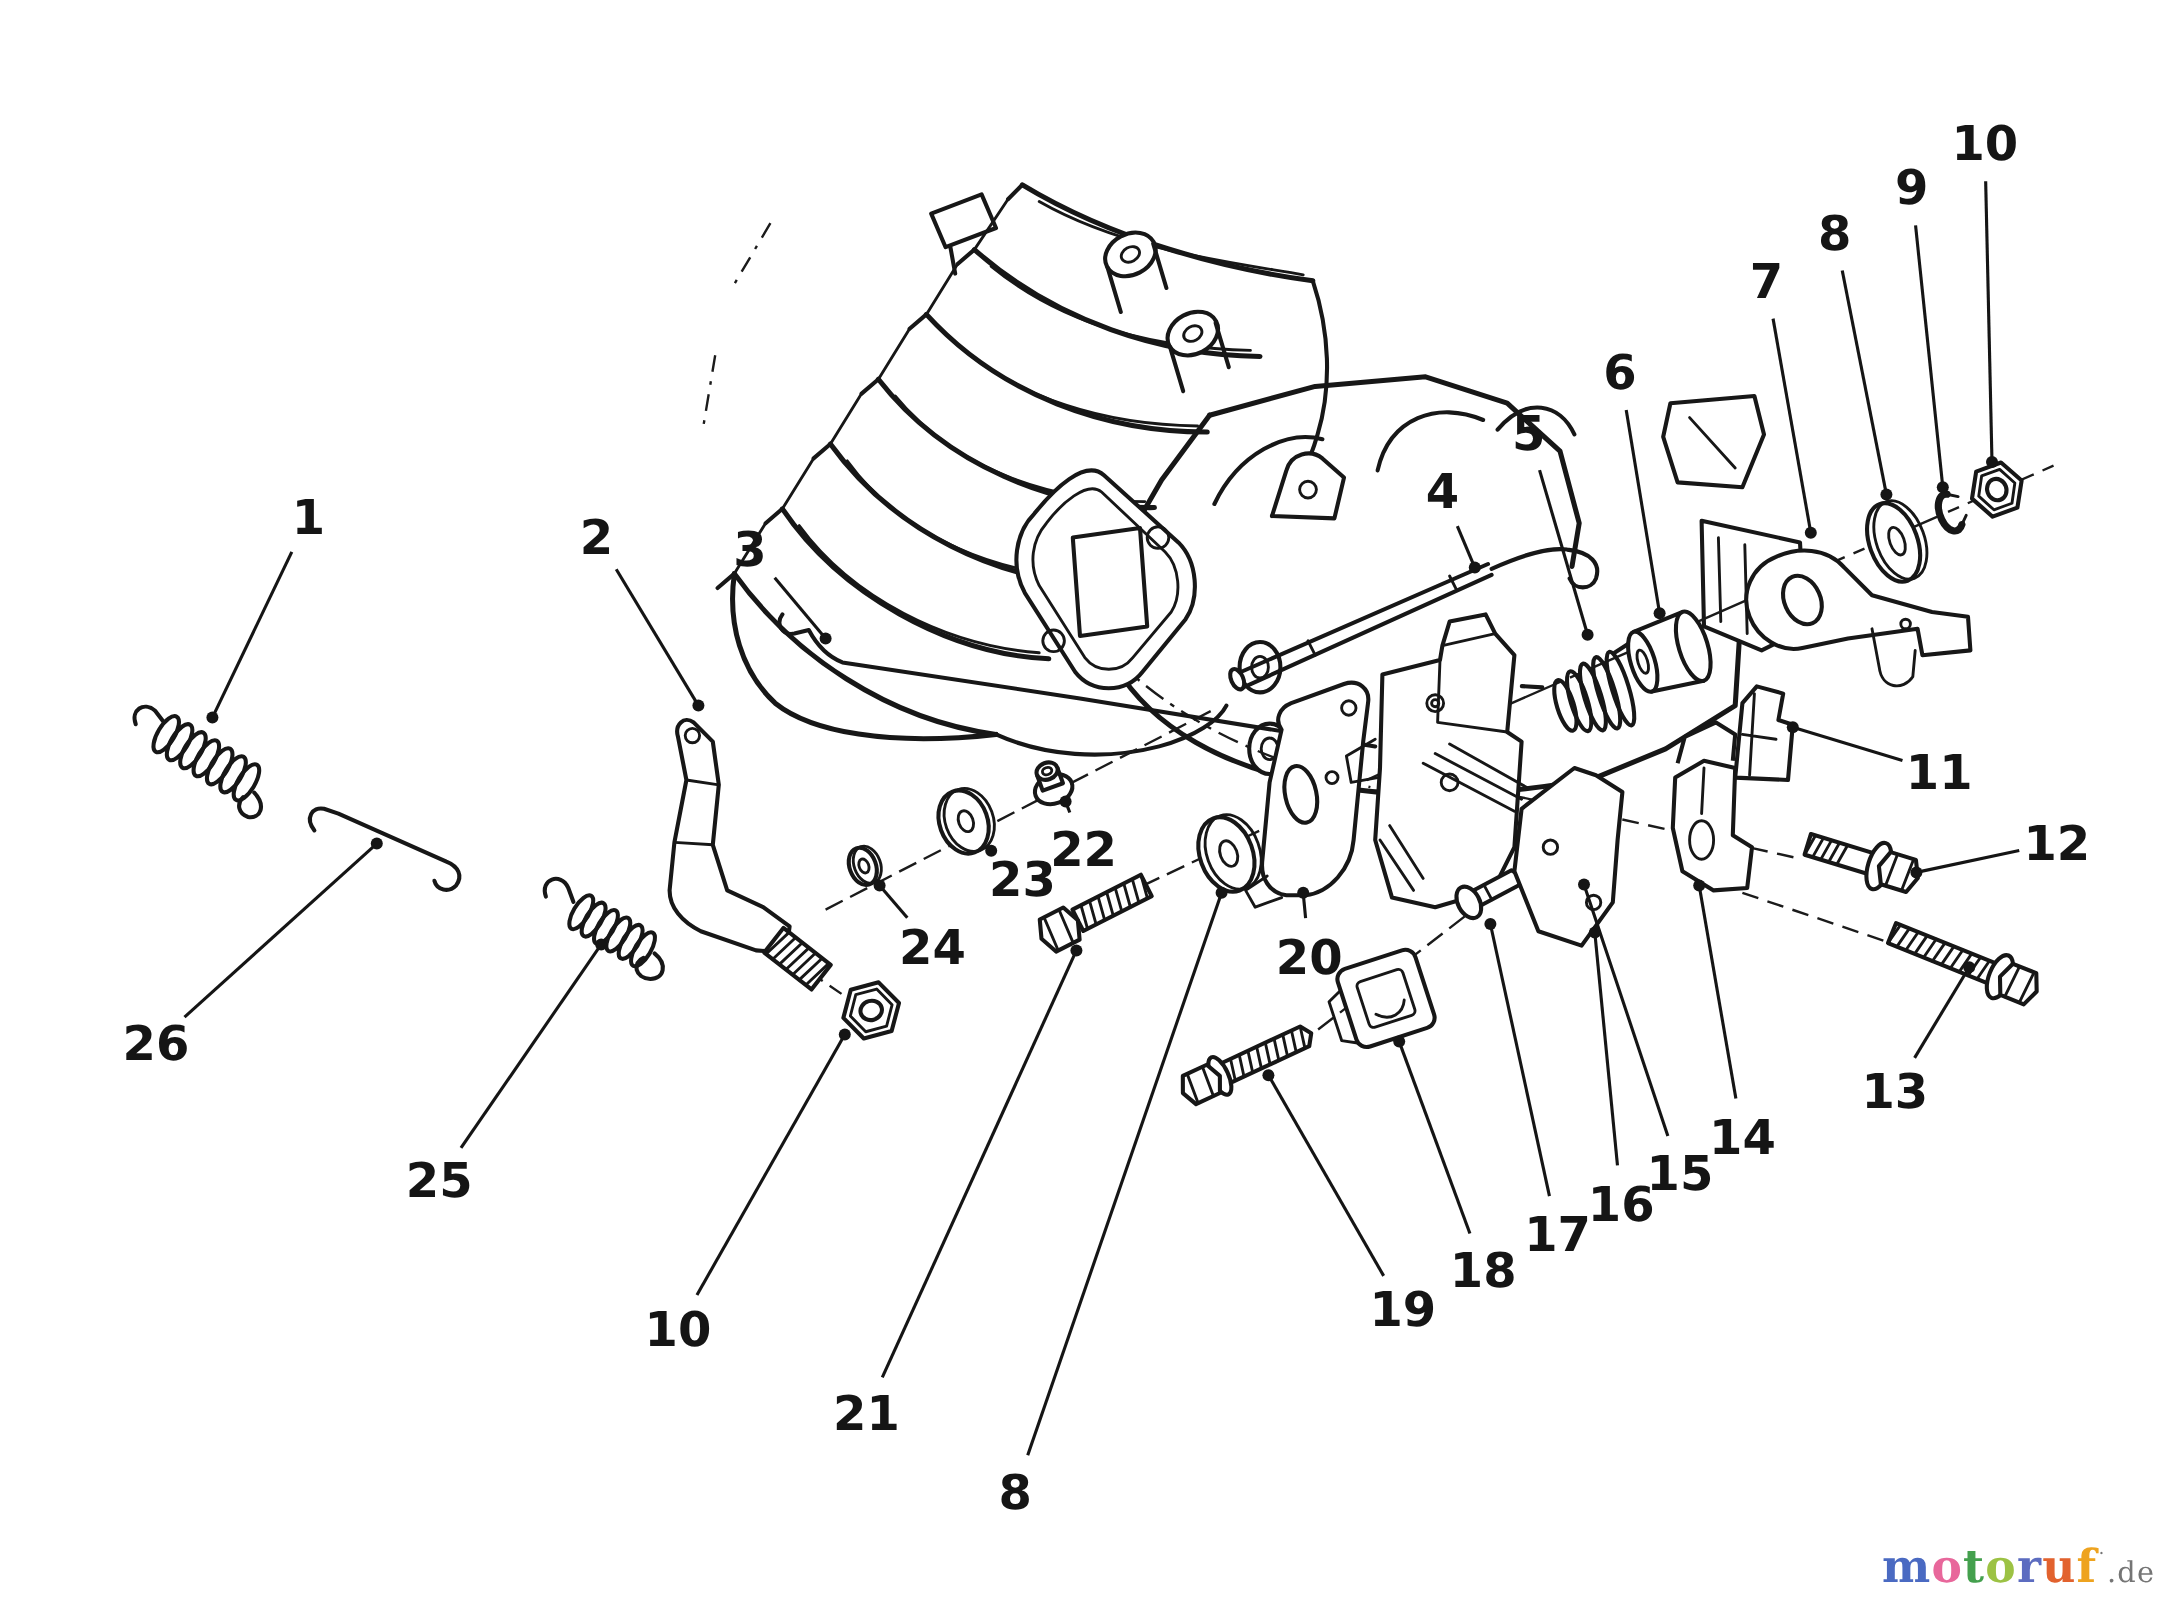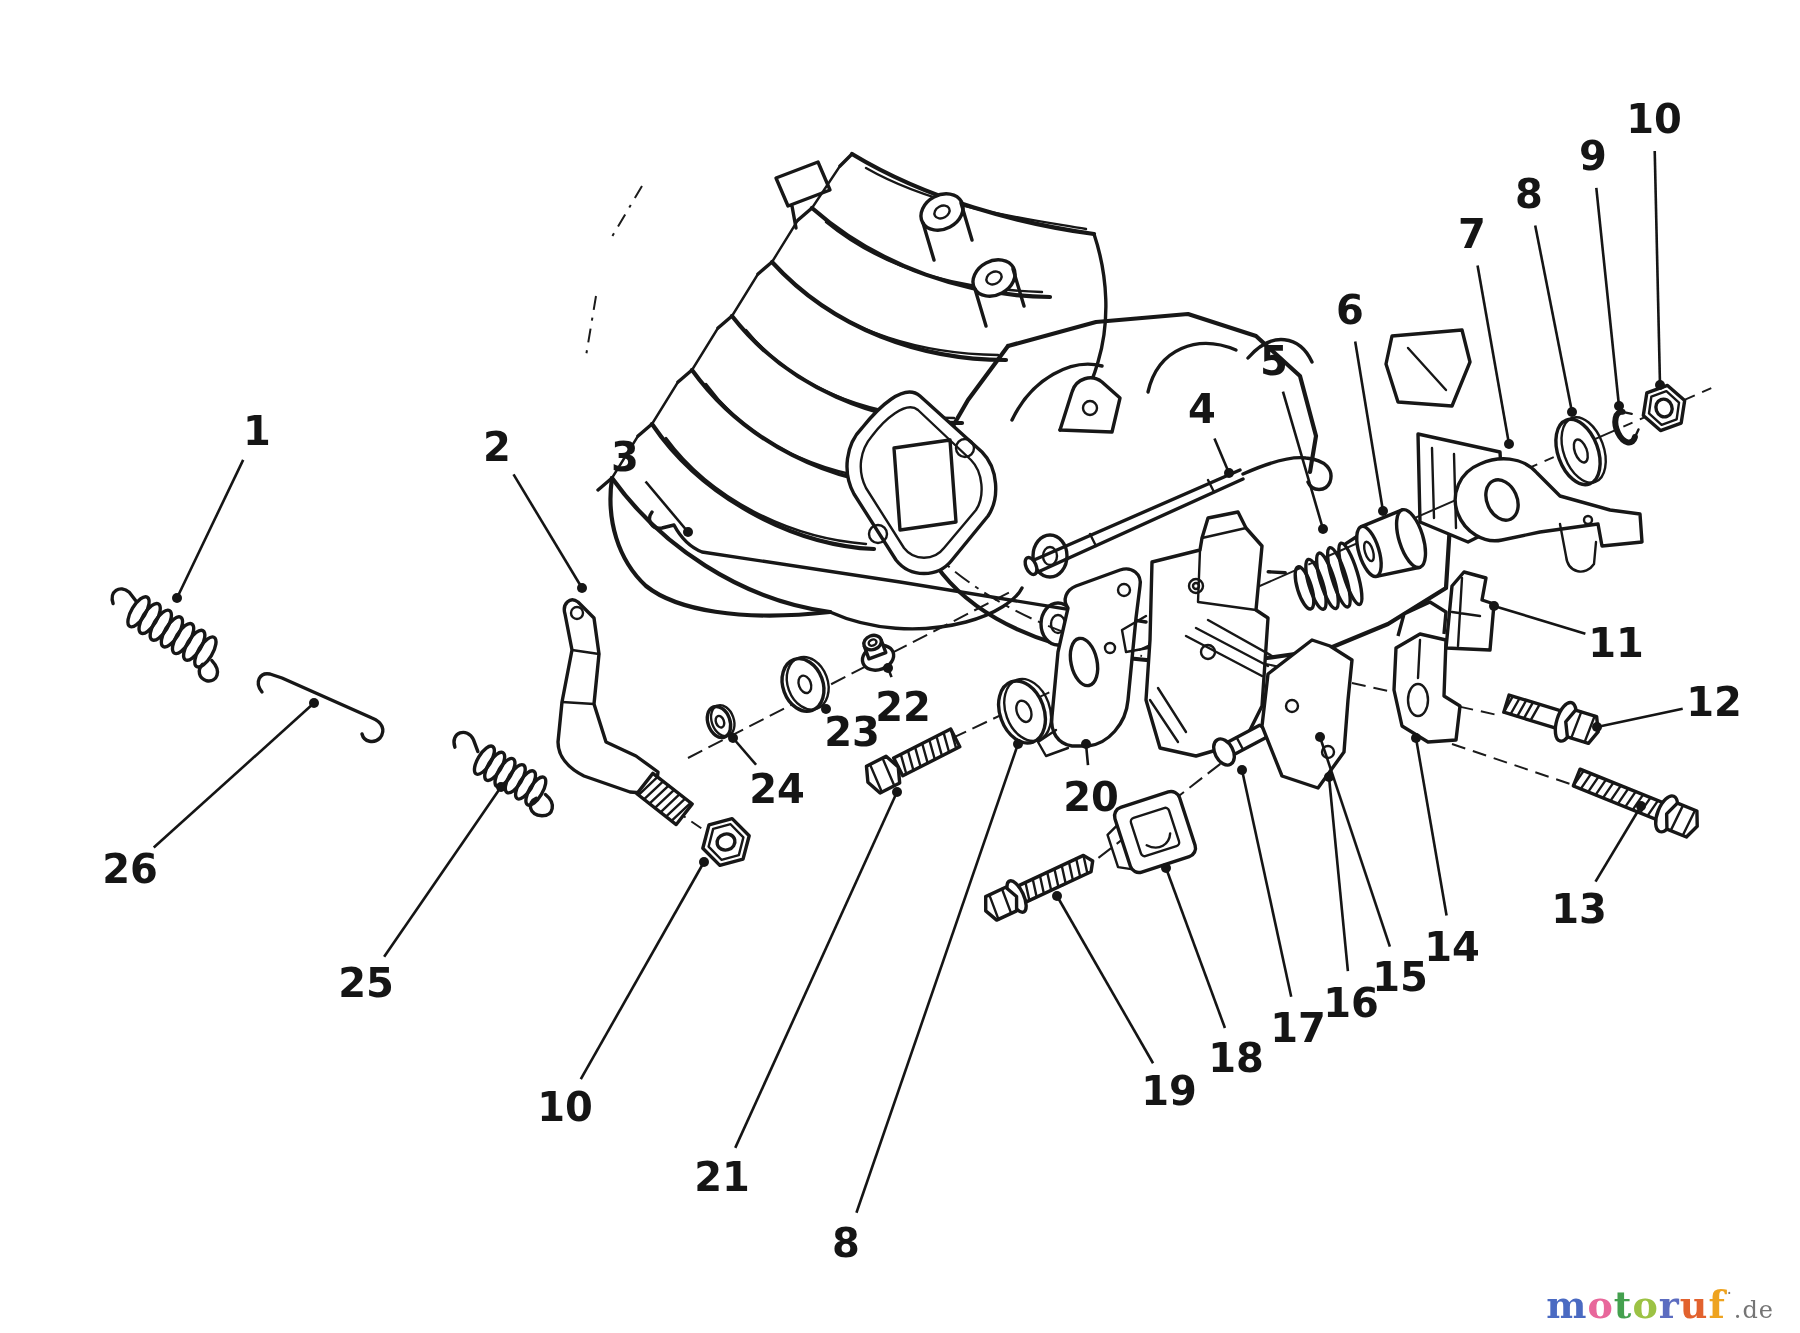--- a/index.html
+++ b/index.html
@@ -5,21 +5,21 @@
   html,body{margin:0;padding:0;background:#fff;}
   .stage{position:relative;width:1800px;height:1333px;background:#fff;overflow:hidden;}
   svg{display:block;}
   .callout-num{font-family:"DejaVu Sans",sans-serif;font-weight:bold;font-size:40px;fill:#151515;}
   .lead{stroke:#151515;stroke-width:2.6;fill:none;}
   .dot{fill:#151515;stroke:none;}
   .ln{stroke:#171717;fill:none;stroke-linecap:round;stroke-linejoin:round;}
   .w4{stroke-width:4.2;} .w3{stroke-width:3.4;} .w2{stroke-width:2.4;}
   .pf{fill:#ffffff;stroke:#171717;stroke-width:3.4;stroke-linejoin:round;}
   .axis{stroke:#1b1b1b;stroke-width:2;fill:none;}
-  .watermark{position:absolute;right:26px;bottom:6px;font-family:"DejaVu Serif",serif;
+  .watermark{position:absolute;right:4px;bottom:6px;font-family:"DejaVu Serif",serif;
     font-size:38px;font-weight:bold;letter-spacing:1px;}
   .watermark .suffix{font-size:24px;font-weight:normal;}
   .watermark .tm{font-size:14px;vertical-align:super;}
 </style>
 </head>
 <body>
 
 <div class="stage">
 <svg id="art" width="1800" height="1333" viewBox="0 0 1800 1333">
 

